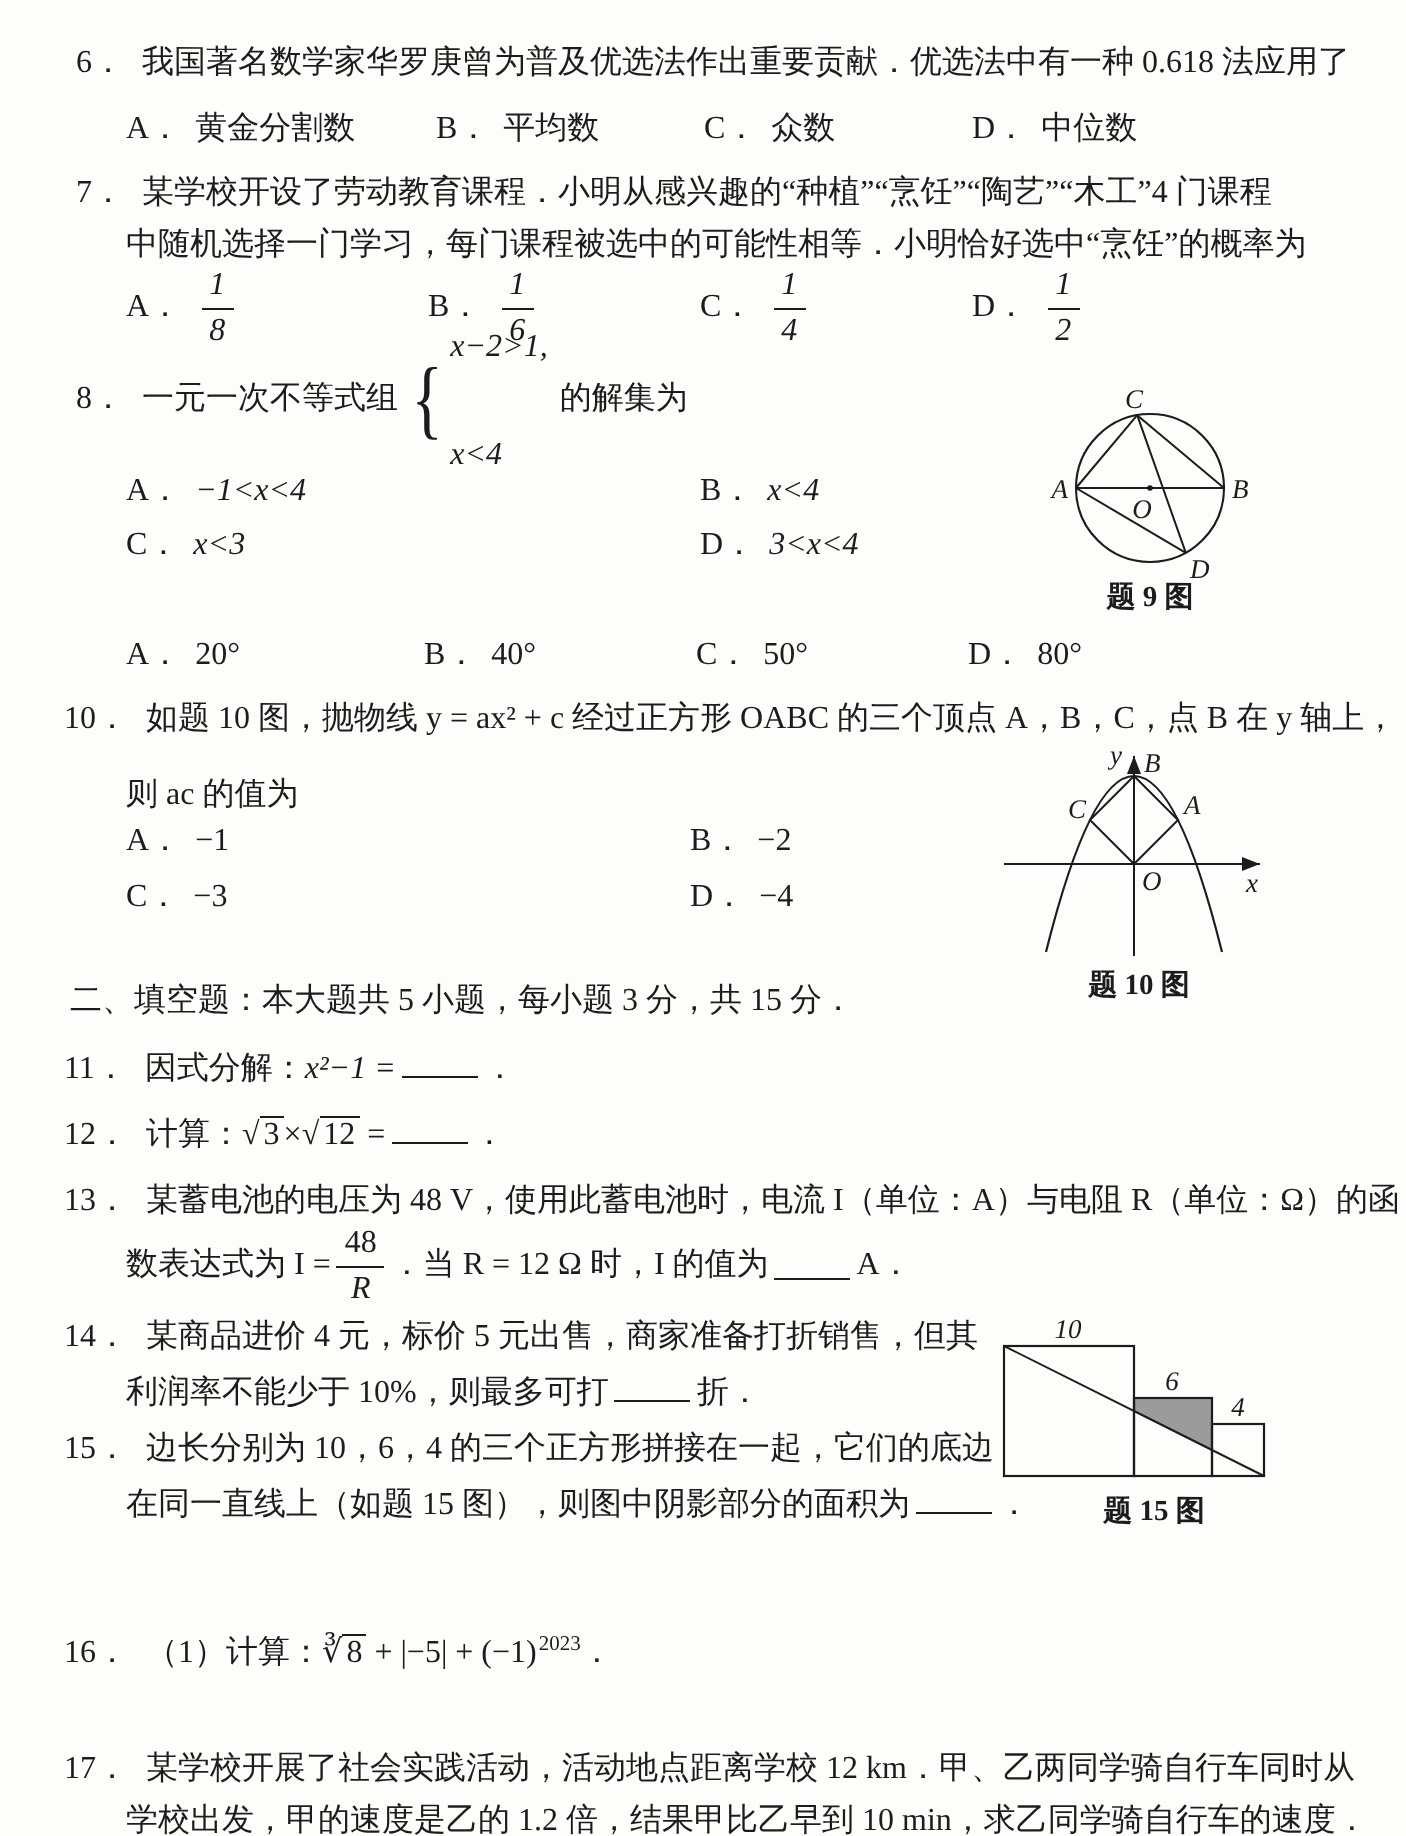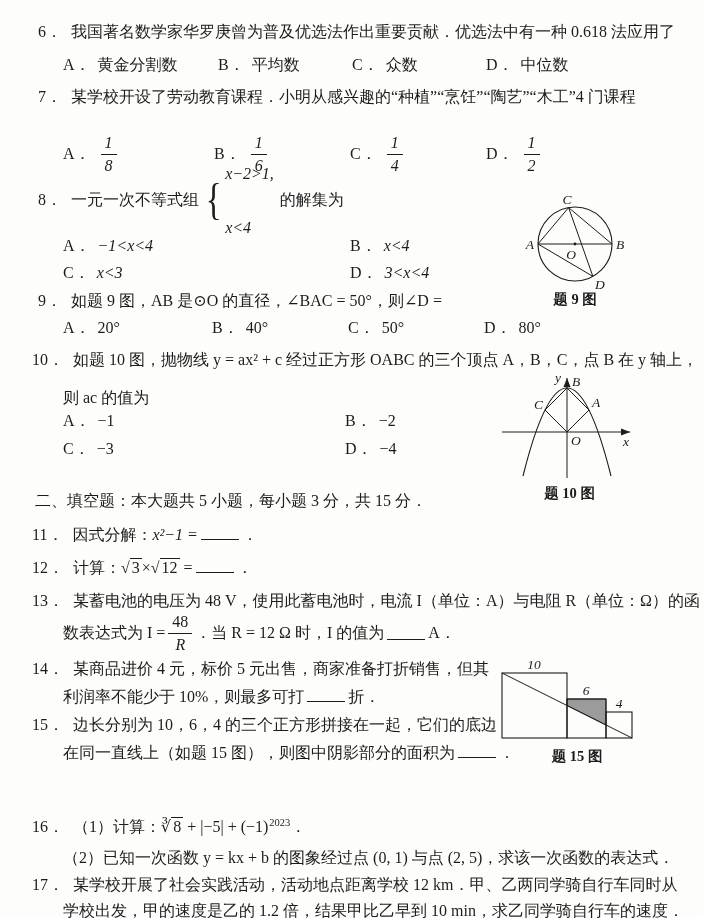--- a/index.html
+++ b/index.html
@@ -32,20 +32,21 @@
 
 <div class="page">
 
   <div class="line" style="left:38px;top:22px"><span class="qnum">6．</span><span>我国著名数学家华罗庚曾为普及优选法作出重要贡献．优选法中有一种 0.618 法应用了</span></div>
   <span class="line" style="left:63px;top:55px"><span class="ol">A．</span><span>黄金分割数</span></span>
   <span class="line" style="left:218px;top:55px"><span class="ol">B．</span><span>平均数</span></span>
   <span class="line" style="left:352px;top:55px"><span class="ol">C．</span><span>众数</span></span>
   <span class="line" style="left:486px;top:55px"><span class="ol">D．</span><span>中位数</span></span>
 
   <div class="line" style="left:38px;top:87px"><span class="qnum">7．</span><span>某学校开设了劳动教育课程．小明从感兴趣的“种植”“烹饪”“陶艺”“木工”4 门课程</span></div>
+  <div class="line" style="left:63px;top:113px"><span>中随机选择一门学习，每门课程被选中的可能性相等．小明恰好选中“烹饪”的概率为</span></div>
   <span class="flexline" style="left:63px;top:136px;height:36px">
       <span class="ol">A．</span>
       <span class="frac">
         <span class="num it">1</span>
         <span class="den it">8</span>
       </span>
     </span>
   <span class="flexline" style="left:214px;top:136px;height:36px">
       <span class="ol">B．</span>
       <span class="frac">
@@ -76,21 +77,20 @@
         <span class="it">x−2&gt;1,</span>
         <span class="it">x&lt;4</span>
       </span>
     <span style="margin-left:6px">的解集为</span>
   </div>
   <span class="line" style="left:63px;top:236px"><span class="ol">A．</span><span class="it">−1&lt;x&lt;4</span></span>
   <span class="line" style="left:350px;top:236px"><span class="ol">B．</span><span class="it">x&lt;4</span></span>
   <span class="line" style="left:63px;top:263px"><span class="ol">C．</span><span class="it">x&lt;3</span></span>
   <span class="line" style="left:350px;top:263px"><span class="ol">D．</span><span class="it">3&lt;x&lt;4</span></span>
 
-  <div class="line" style="left:38px;top:291px"><span class="qnum">9．</span><span>如题 9 图，AB 是⊙O 的直径，∠BAC = 50°，则∠D =</span></div>
   <span class="line" style="left:63px;top:318px"><span class="ol">A．</span><span>20°</span></span>
   <span class="line" style="left:212px;top:318px"><span class="ol">B．</span><span>40°</span></span>
   <span class="line" style="left:348px;top:318px"><span class="ol">C．</span><span>50°</span></span>
   <span class="line" style="left:484px;top:318px"><span class="ol">D．</span><span>80°</span></span>
 
   <svg style="left:505px;top:192px" width="140" height="100" viewBox="0 0 140 100">
     <circle cx="70" cy="52" r="37" fill="none" stroke="#1c1c1c" stroke-width="1.1"></circle>
     <circle cx="70" cy="52" r="1.4" fill="#1c1c1c"></circle>
     <line x1="33" y1="52" x2="107" y2="52" stroke="#1c1c1c" stroke-width="1"></line>
     <line x1="33" y1="52" x2="63.6" y2="15.6" stroke="#1c1c1c" stroke-width="1"></line>
@@ -159,18 +159,17 @@
     <rect x="114" y="54" width="26" height="26" fill="none" stroke="#1c1c1c" stroke-width="1.1"></rect>
     <line x1="10" y1="15" x2="140" y2="80" stroke="#1c1c1c" stroke-width="1"></line>
     <text x="42" y="11" text-anchor="middle" font-style="normal">10</text>
     <text x="94" y="37" text-anchor="middle" font-style="normal">6</text>
     <text x="127" y="50" text-anchor="middle" font-style="normal">4</text>
   </svg>
   <div class="figcap" style="left:492px;top:746px;width:170px">题 15 图</div>
 
 
   <div class="line" style="left:32px;top:817px"><span class="qnum">16．</span><span>（1）计算：</span><span>∛</span><span class="rv">8</span><span> + |−5| + (−1)</span><span class="sup">2023</span><span>．</span></div>
-  <div class="line" style="left:63px;top:848px">（2）已知一次函数 y = kx + b 的图象经过点 (0, 1) 与点 (2, 5)，求该一次函数的表达式．</div>
 
   <div class="line" style="left:32px;top:875px"><span class="qnum">17．</span><span>某学校开展了社会实践活动，活动地点距离学校 12 km．甲、乙两同学骑自行车同时从</span></div>
   <div class="line" style="left:63px;top:901px">学校出发，甲的速度是乙的 1.2 倍，结果甲比乙早到 10 min，求乙同学骑自行车的速度．</div>
 
 </div>
 
 </body></html>

